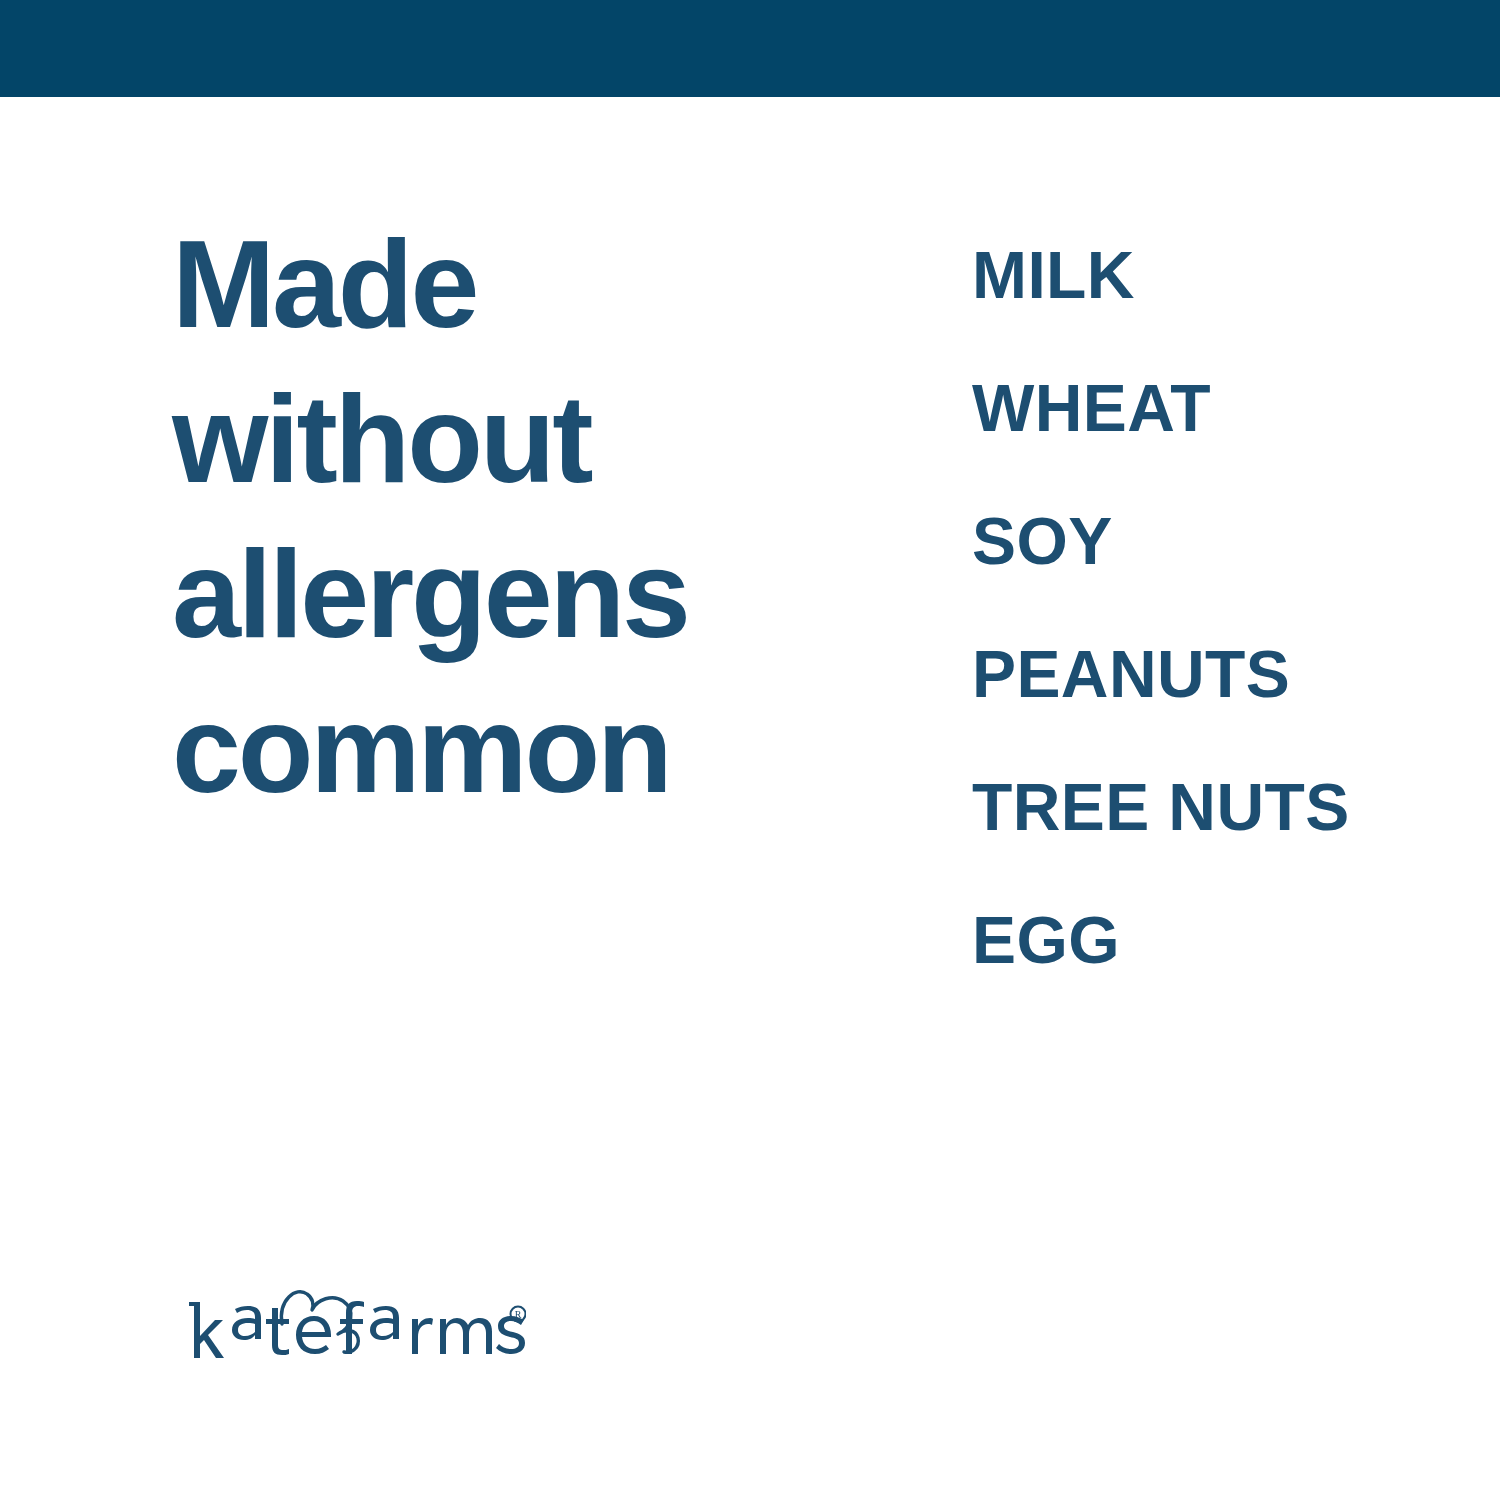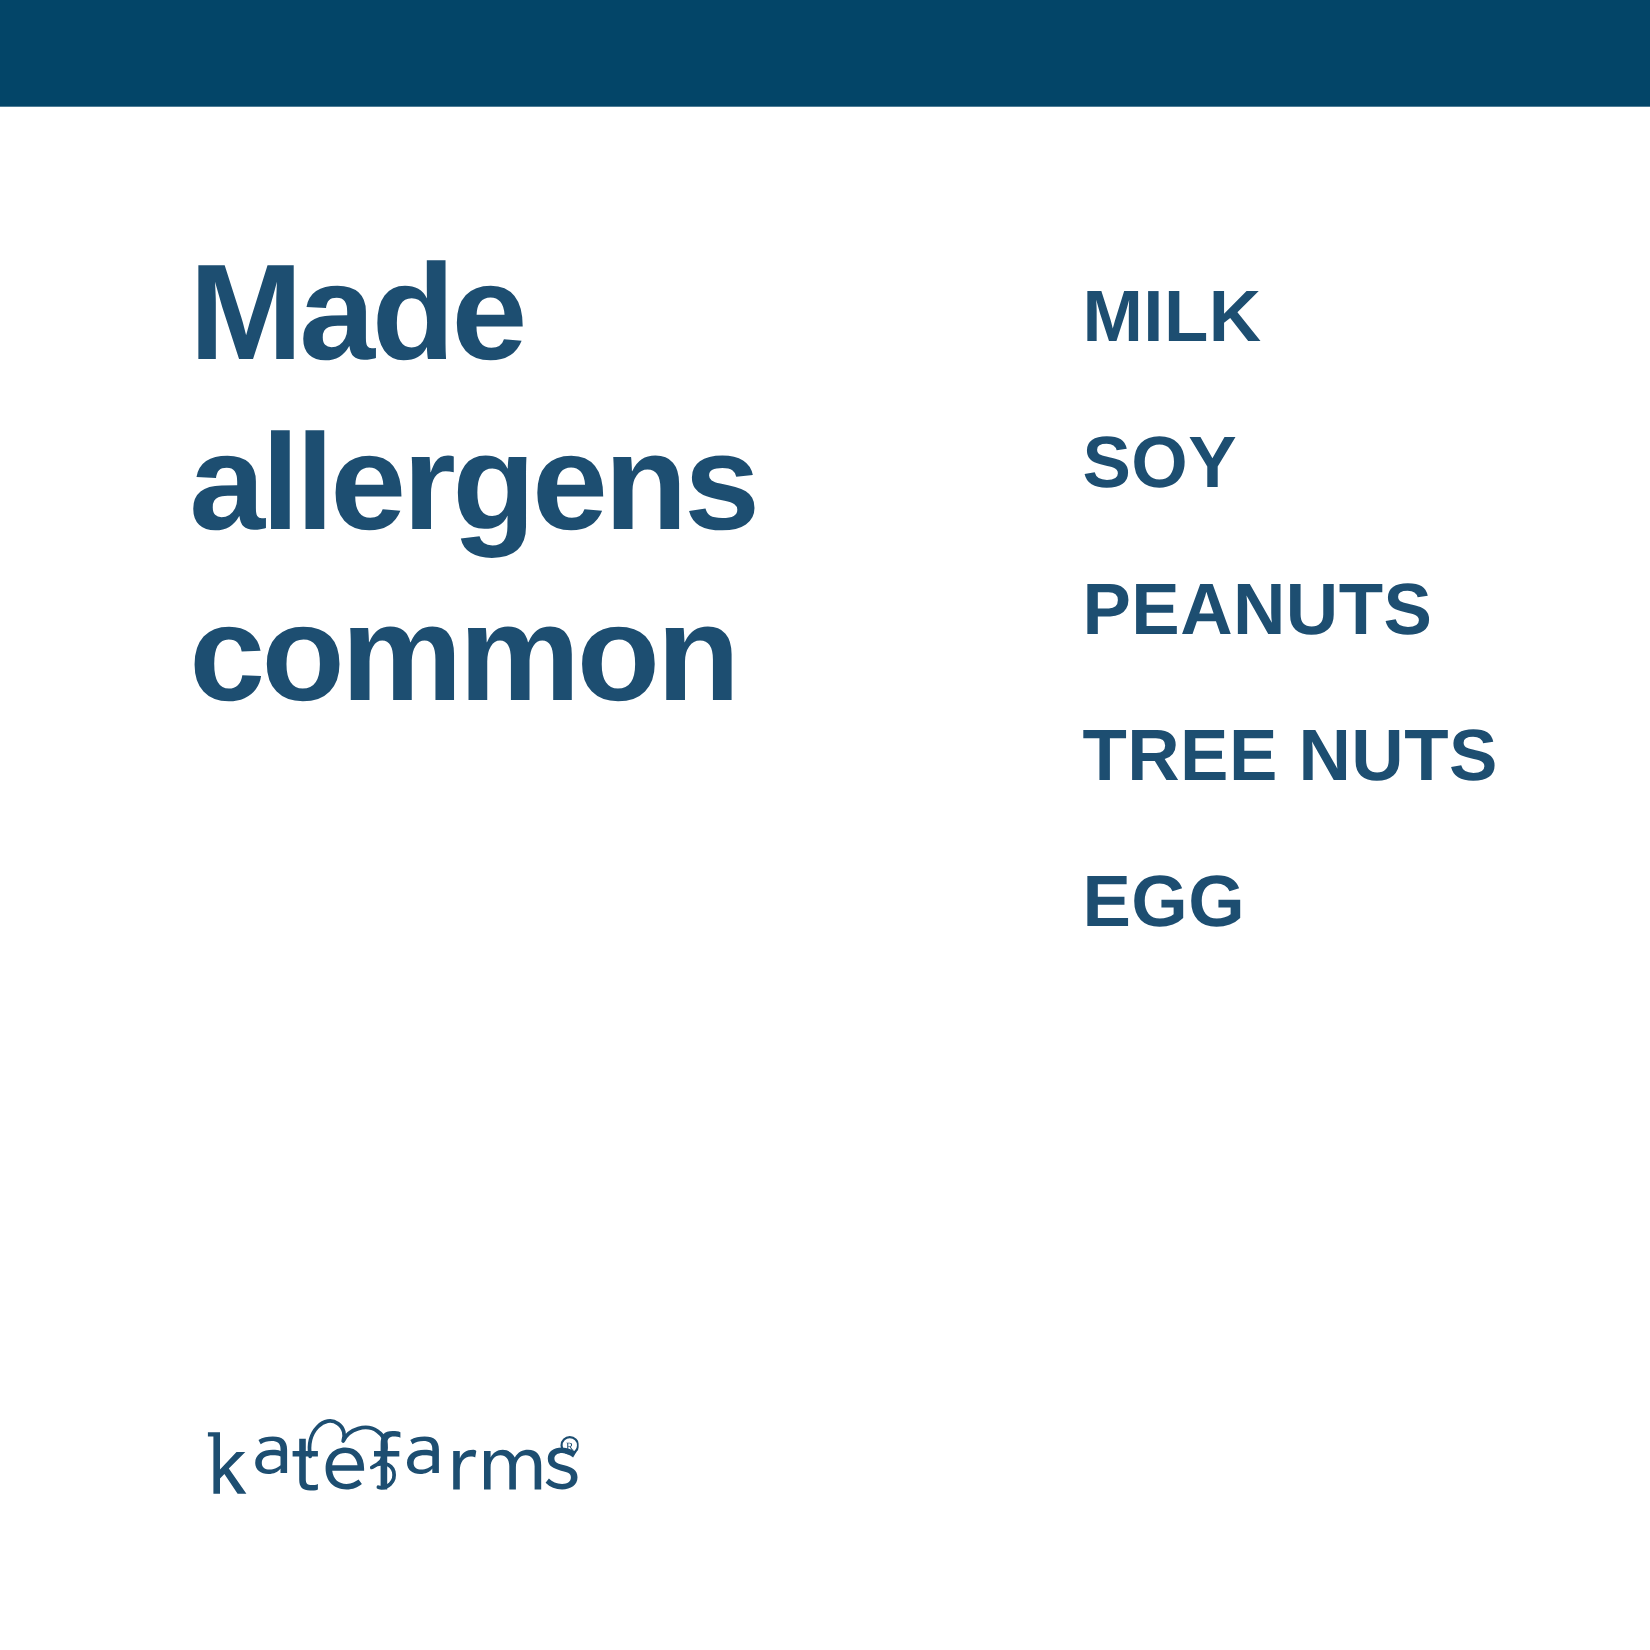--- a/index.html
+++ b/index.html
@@ -88,21 +88,21 @@
     left: 968px;
     top: 0;
     width: 460px;
     height: 1403px;
   }
 
   .allergen-list {
     position: absolute;
     left: 0;
     top: 108px;
-    margin: 16px;
+    margin: 4px;
     padding: 0;
     list-style: none;
   }
   .allergen-item {
     display: block;
     height: 133px;
     line-height: 133px;
     font-family: "Liberation Sans", sans-serif;
     font-weight: 700;
     font-size: 66px;
@@ -117,20 +117,21 @@
 <div class="poster">
 
   <div class="top-band"></div>
 
   <div class="content">
 
     <div class="left-col">
 
       <h1 class="headline">
         <span class="hl-line">Made</span>
+        <span class="hl-line">without</span>
         <span class="hl-line">allergens</span>
         <span class="hl-line">common</span>
       </h1>
 
       <div class="logo">
         <svg class="logo-svg" viewBox="0 0 340 110" xmlns="http://www.w3.org/2000/svg">
           <g fill="none" stroke="#1d4e71" stroke-width="3.4" stroke-linecap="round" stroke-linejoin="round">
 
             <path d="M96 52 C92 28, 110 14, 121 22 C127 26, 128 33, 126 38
                      C131 27, 147 22, 157 29 C170 38, 166 56, 152 62
@@ -161,20 +162,21 @@
             <text x="332" y="46" text-anchor="middle" font-family="Liberation Serif, serif" font-size="10" fill="#1d4e71">R</text>
           </g>
         </svg>
       </div>
 
     </div>
 
     <div class="right-col">
       <ul class="allergen-list">
         <li class="allergen-item">MILK</li>
+        <li class="allergen-item">WHEAT</li>
         <li class="allergen-item">SOY</li>
         <li class="allergen-item">PEANUTS</li>
         <li class="allergen-item">TREE NUTS</li>
         <li class="allergen-item">EGG</li>
       </ul>
     </div>
 
   </div>
 </div>
 

